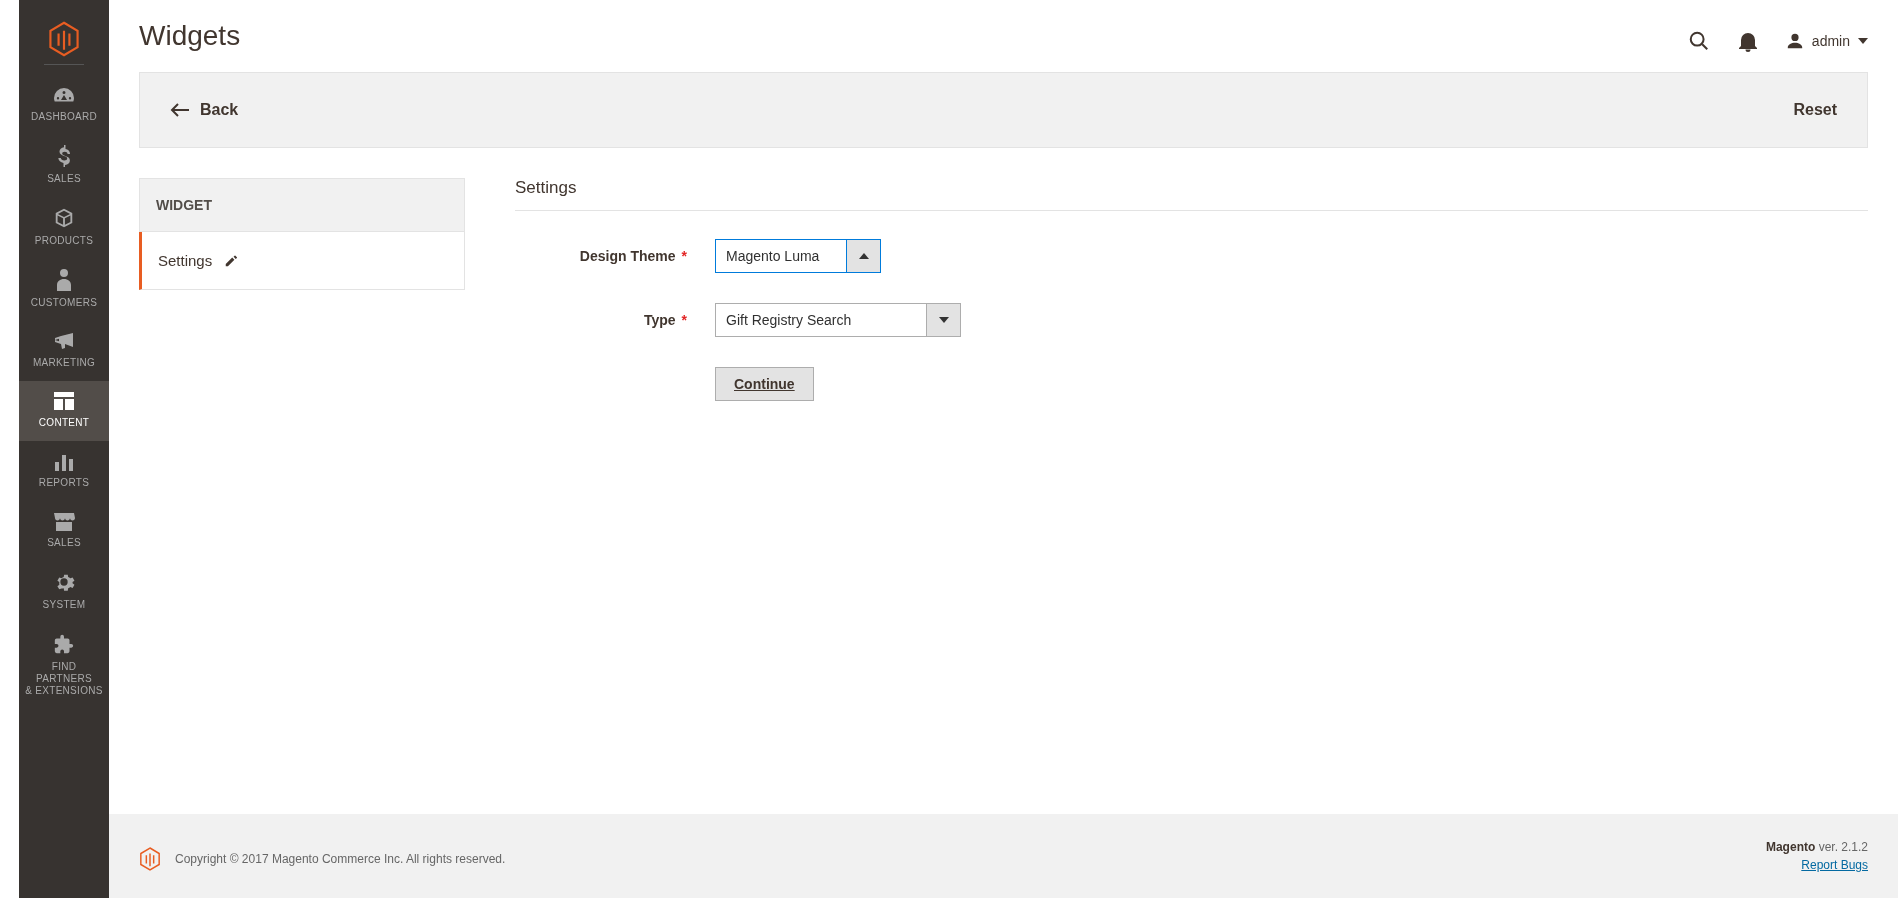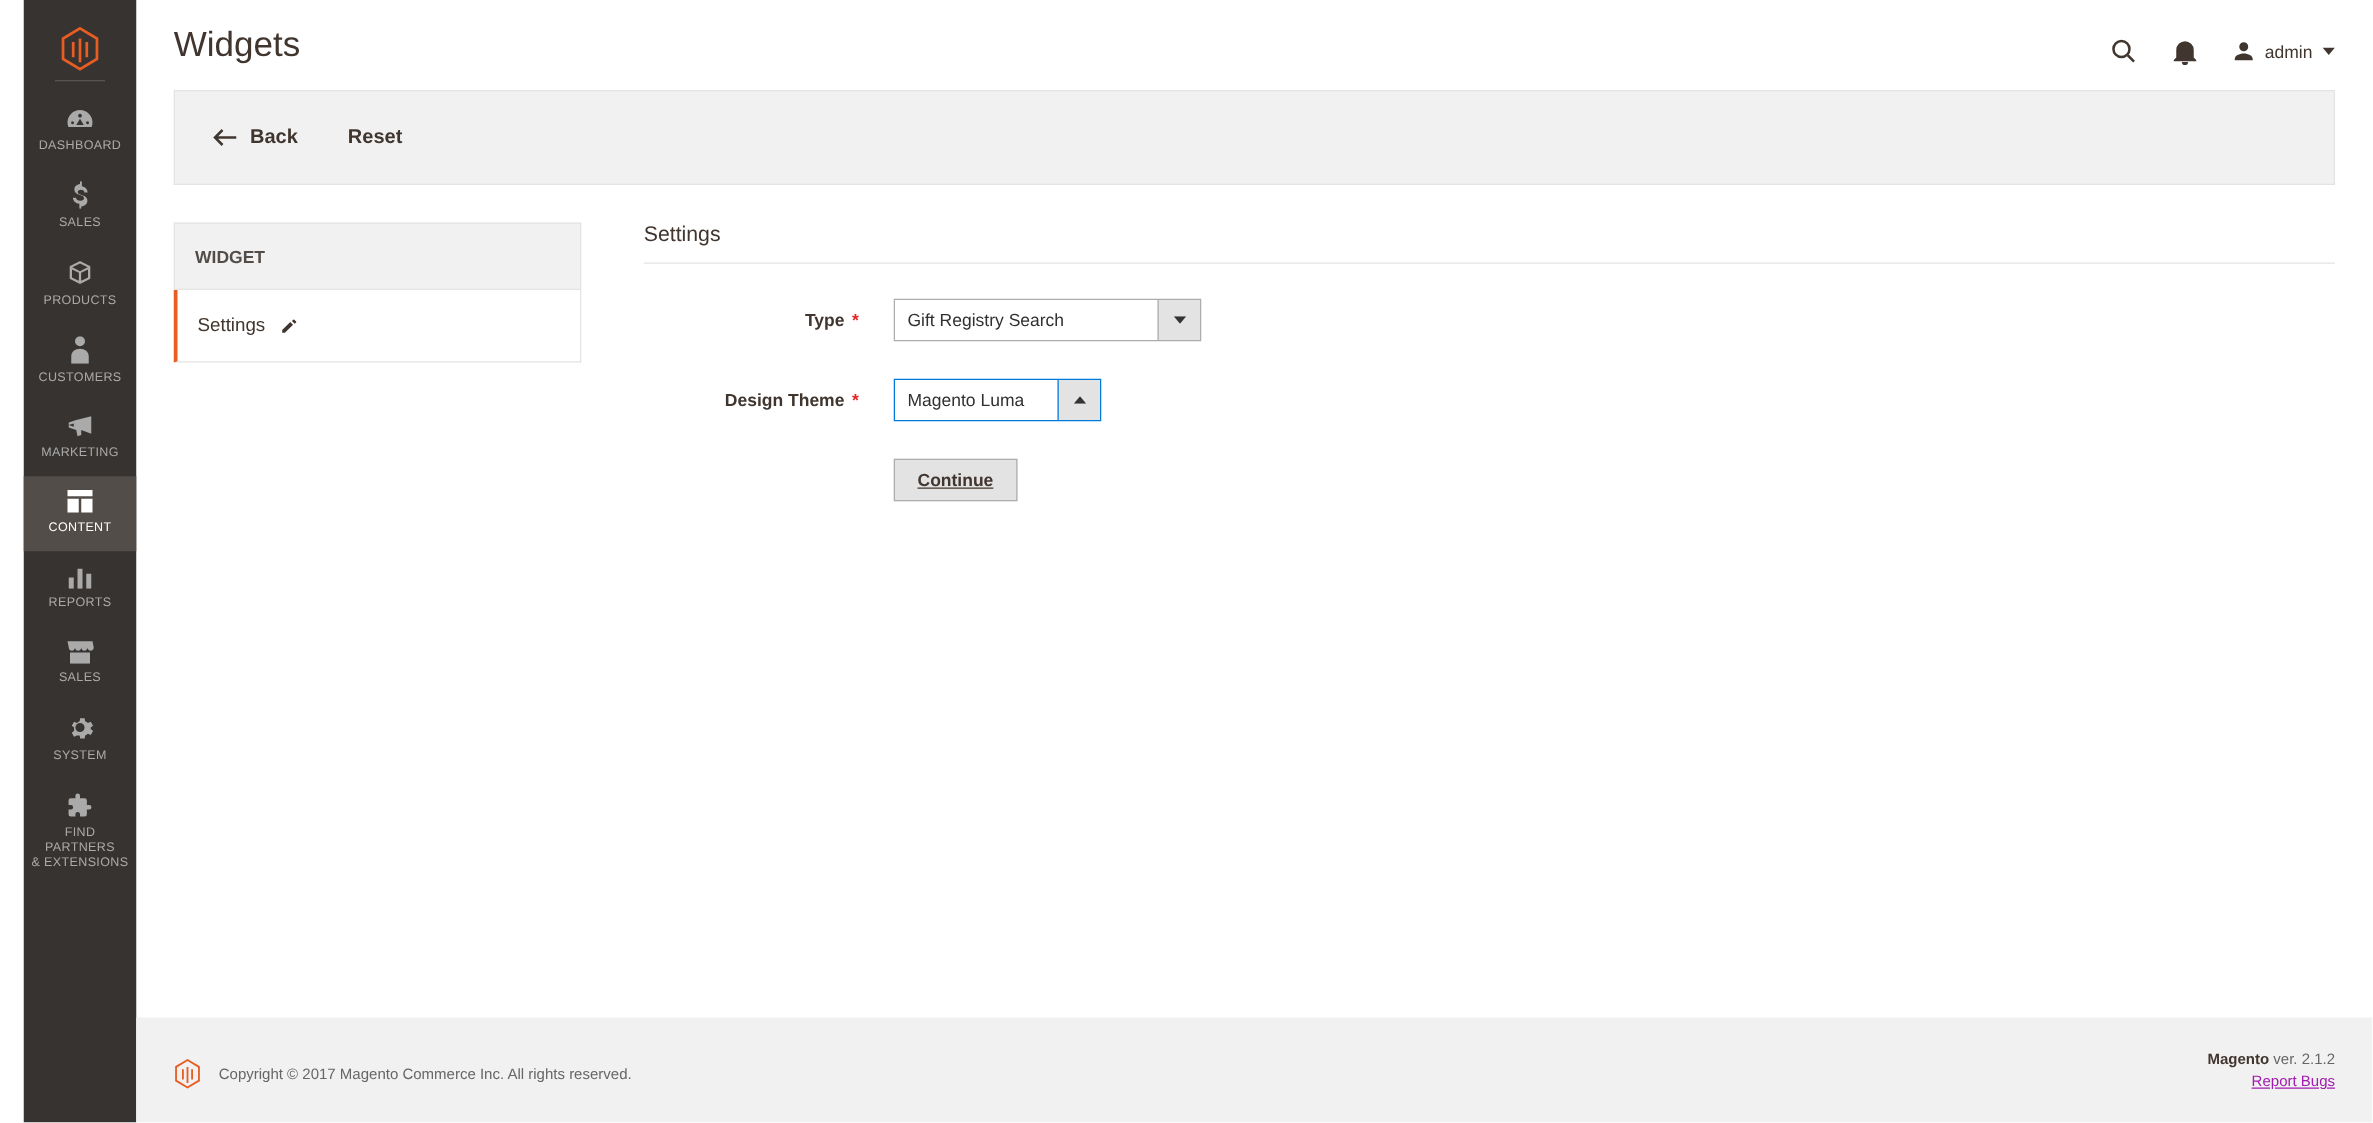--- a/index.html
+++ b/index.html
@@ -17,21 +17,21 @@
 .sidebar-item span.lbl { display:block; line-height: 1.2; }
 
 
 .main { flex: 1; display: flex; flex-direction: column; }
 .header { display: flex; align-items: flex-end; justify-content: space-between; padding: 20px 30px 20px 30px; }
 .page-title { font-size: 28px; font-weight: 400; color: #41362f; }
 .header-actions { display: flex; align-items: center; gap: 28px; }
 .hdr-icon { color: #41362f; cursor: pointer; }
 .admin-acct { display: flex; align-items: center; gap: 8px; cursor: pointer; color: #41362f; font-size: 14px; }
 
-.toolbar { background: #f1f1f1; border: 1px solid #e3e3e3; margin: 0 30px; padding: 28px 30px; display: flex; justify-content: flex-start; gap: 40px; align-items: center; }
+.toolbar { background: #f1f1f1; border: 1px solid #e3e3e3; margin: 0 30px; padding: 28px 30px; display: flex; justify-content: space-between; gap: 40px; align-items: center; }
 .toolbar-link { display: flex; align-items: center; gap: 10px; font-size: 16px; color: #41362f; cursor: pointer; font-weight: 600; }
 
 .content { display: flex; padding: 30px; gap: 50px; align-items: flex-start; }
 
 .left-tabs { width: 326px; }
 .tabs-header { background: #f1f1f1; border: 1px solid #e3e3e3; padding: 18px 16px; font-weight: 700; color: #524d49; font-size: 14px; }
 .tab-item { border: 1px solid #e3e3e3; border-top: none; padding: 20px 16px; display: flex; align-items: center; gap: 12px; font-size: 15px; color: #41362f; cursor: pointer; }
 .tab-item.active { border-left: 3px solid #E85D22; }
 
 .form-panel { flex: 1; }
@@ -45,21 +45,21 @@
 .select-btn { width: 34px; background: #e3e3e3; border-left: 1px solid #adadad; display: flex; align-items: center; justify-content: center; cursor: pointer; color: #333; }
 .select-wrap.focused .select-btn { border-left: 1px solid #007bdb; }
 
 .continue-row { margin-left: 200px; }
 .btn-continue { background: #e3e3e3; border: 1px solid #adadad; padding: 8px 18px; font-size: 14px; color: #41362f; cursor: pointer; font-weight: 600; text-decoration: underline; }
 
 .footer { background: #f1f1f1; margin-top: auto; padding: 26px 30px; display: flex; justify-content: space-between; align-items: flex-end; font-size: 12px; color: #666; }
 .footer-left { display: flex; align-items: center; gap: 14px; }
 .footer-right { text-align: right; }
 .footer-right .ver strong { color: #41362f; }
-.report-bugs { color: #a21caf; text-decoration: underline; cursor: pointer; display: inline-block; margin-top: 4px; }
+.report-bugs { color: #0369a1; text-decoration: underline; cursor: pointer; display: inline-block; margin-top: 4px; }
 
 svg { display: block; }
 </style>
 </head>
 <body>
 
 <div class="app">
 
   <nav class="sidebar">
     <div class="sidebar-logo">
@@ -218,46 +218,46 @@
               </svg>
           </span>
         </div>
       </aside>
 
       <section class="form-panel">
         <h2 class="section-title">Settings</h2>
 
         <div class="form-row">
           <label class="form-label">
+            <span>Design Theme</span><span class="required-mark">*</span>
+          </label>
+          <div class="select-wrap focused" style="width:166px;">
+            <div class="select-value" style="flex:1; min-width:0;">Magento Luma</div>
+            <div class="select-btn">
+              <svg width="10" height="6" viewBox="0 0 10 6" fill="currentColor">
+                  <path d="M0 6h10L5 0z"></path>
+                </svg>
+            </div>
+          </div>
+        </div>
+
+        <div class="form-row">
+          <label class="form-label">
             <span>Type</span><span class="required-mark">*</span>
           </label>
           <div class="select-wrap" style="width:246px;">
             <div class="select-value" style="flex:1;">Gift Registry Search</div>
             <div class="select-btn">
               <svg width="10" height="6" viewBox="0 0 10 6" fill="currentColor">
                   <path d="M0 0h10L5 6z"></path>
                 </svg>
             </div>
           </div>
         </div>
 
-        <div class="form-row">
-          <label class="form-label">
-            <span>Design Theme</span><span class="required-mark">*</span>
-          </label>
-          <div class="select-wrap focused" style="width:166px;">
-            <div class="select-value" style="flex:1; min-width:0;">Magento Luma</div>
-            <div class="select-btn">
-              <svg width="10" height="6" viewBox="0 0 10 6" fill="currentColor">
-                  <path d="M0 6h10L5 0z"></path>
-                </svg>
-            </div>
-          </div>
-        </div>
-
         <div class="continue-row">
           <button class="btn-continue">Continue</button>
         </div>
       </section>
     </div>
 
     <footer class="footer">
       <div class="footer-left">
         <span style="color:#E85D22;">
           <svg width="22" height="26" viewBox="0 0 24 28" fill="none" stroke="currentColor" stroke-width="1.6">

